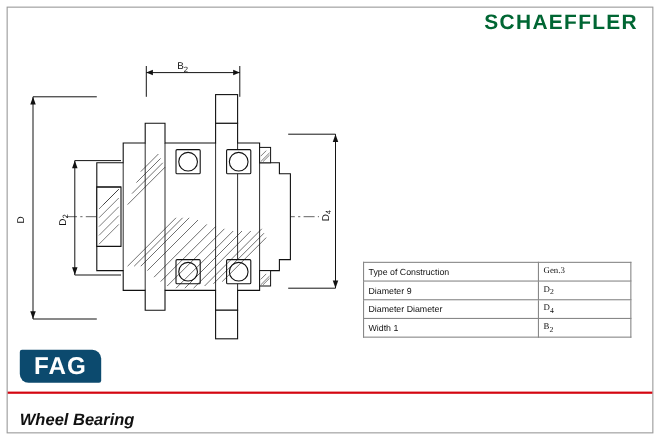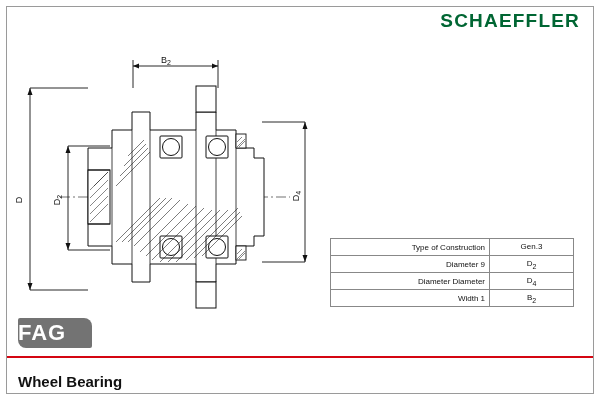--- a/index.html
+++ b/index.html
@@ -45,59 +45,62 @@
     bottom: 42px;
     height: 2px;
     background: #d40511;
   }
   .fag-logo {
     position: absolute;
     left: 18px;
     bottom: 52px;
     width: 74px;
     height: 30px;
-    background: #737373;
+    background: #0c4a6e;
     color: #ffffff;
     font-weight: bold;
     font-size: 22px;
     letter-spacing: 1px;
+    text-align: center;
     line-height: 30px;
     border-radius: 2px 8px 2px 8px;
   }
   .caption {
     position: absolute;
     left: 18px;
     bottom: 10px;
     font-size: 15px;
     font-weight: bold;
     color: #111111;
+    font-style: italic;
   }
 
   
   .spec-table {
     position: absolute;
     left: 330px;
     top: 238px;
     width: 244px;
     border-collapse: collapse;
     font-size: 8px;
     color: #111111;
   }
   .spec-table td {
     border: 1px solid #888888;
     height: 16px;
     padding: 0 4px;
   }
   .spec-table td.label {
     width: 160px;
-    text-align: right;
+    text-align: left;
   }
   .spec-table td.value {
     width: 80px;
-    text-align: center;
+    text-align: left;
+    font-family: Liberation Serif, serif;
   }
   .sub { font-size: 7px; vertical-align: sub; }
 
   svg.draw {
     position: absolute;
     left: 0;
     top: 0;
     width: 600px;
     height: 400px;
   }

